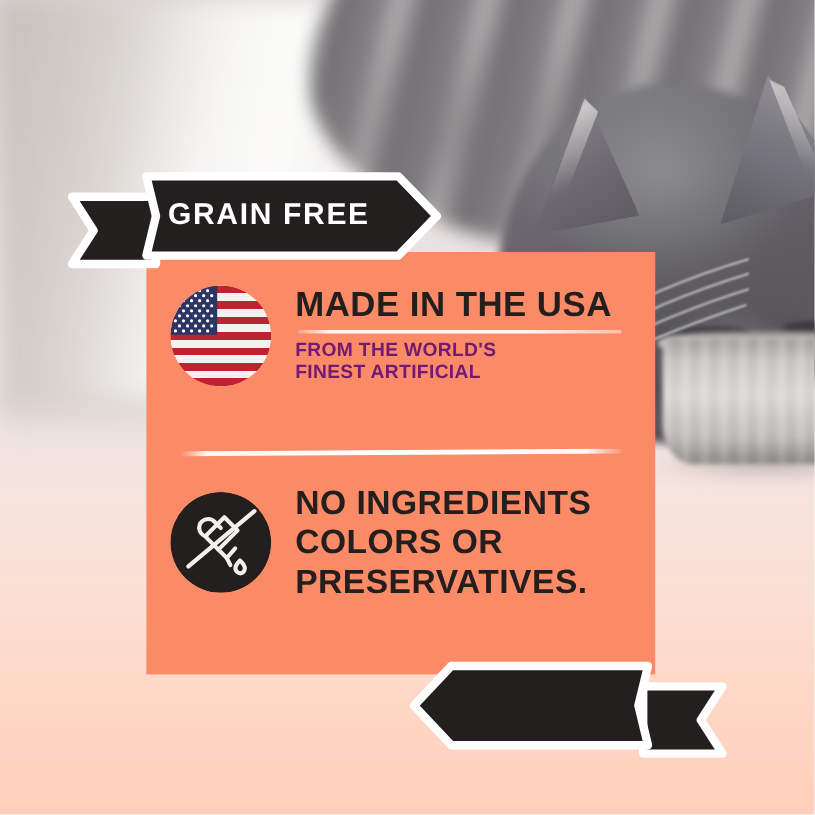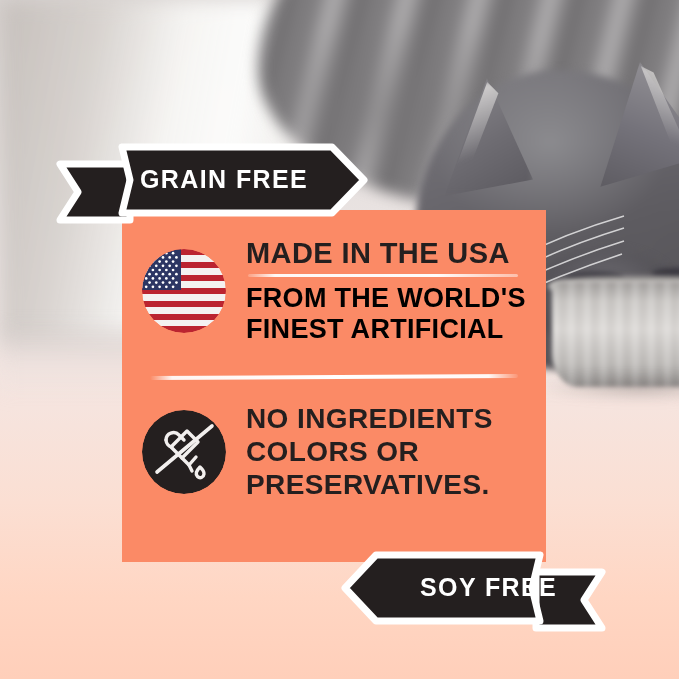--- a/index.html
+++ b/index.html
@@ -295,22 +295,22 @@
   .hl {
     color: #241f1f;
     font-size: 29px;
     line-height: 1.06;
     font-weight: 700;
     letter-spacing: 0.4px;
     white-space: nowrap;
     font-family: "Liberation Sans", sans-serif;
   }
   .sub {
-    color: #000000;
-    font-size: 27px;
+    color: #701a75;
+    font-size: 16px;
     line-height: 1.14;
     font-weight: 700;
     letter-spacing: 0.3px;
     white-space: nowrap;
   }
   .hl-sm { font-size: 28px; line-height: 1.18; }
 
   .mini-rule {
     height: 3px;
     margin: 5px 0 6px 2px;
@@ -504,16 +504,15 @@
     <span class="ribbon-label">GRAIN FREE</span>
   </div>
 
   <div class="ribbon" id="ribbon-soy">
     <svg viewBox="0 0 266 84" width="266" height="84">
 
       <path d="M262,22 L196,22 L196,78 L262,78 L244,50 Z" fill="#241f1f" stroke="#ffffff" stroke-width="7" stroke-linejoin="round"></path>
 
       <path d="M200,5 L36,5 L5,38 L36,71 L200,71 L192,38 Z" fill="#241f1f" stroke="#ffffff" stroke-width="7" stroke-linejoin="round"></path>
     </svg>
-    <span class="ribbon-label">SOY FREE</span>
   </div>
 
 </div>
 
 </body></html>

